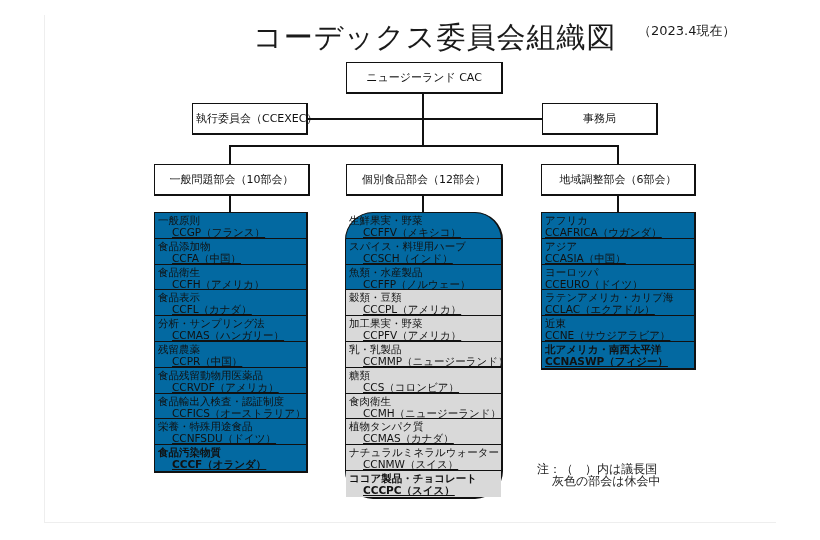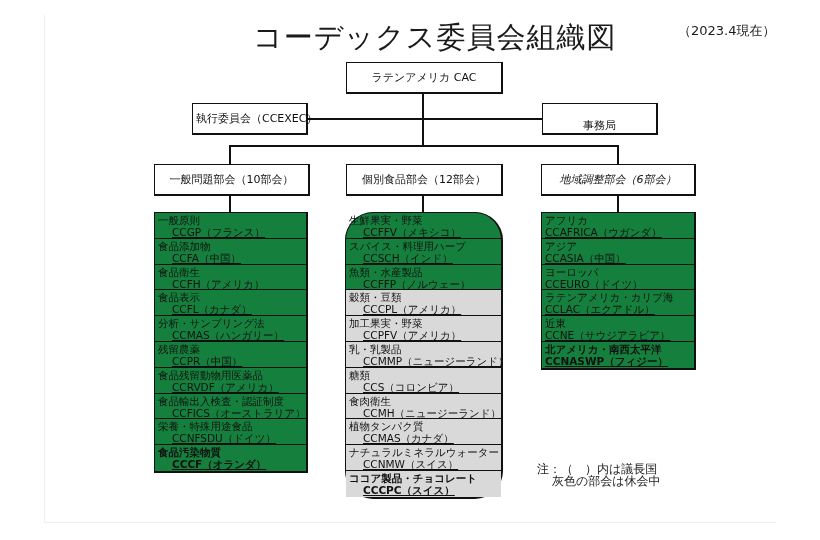--- a/index.html
+++ b/index.html
@@ -2,28 +2,28 @@
 <html><head>
 <meta charset="utf-8">
 <style>
   html, body { margin: 0; padding: 0; background: #ffffff; }
   body { width: 820px; height: 540px; position: relative; overflow: hidden;
          font-family: "DejaVu Sans", "Liberation Sans", sans-serif; color: #111; }
   .frame { position: absolute; left: 44px; top: 15px; width: 732px; height: 508px;
            border-left: 1px solid #eeeeee; border-bottom: 1px solid #eeeeee; box-sizing: border-box; }
   .title { position: absolute; left: 253px; top: 18px; font-size: 29px; letter-spacing: 1px;
            color: #1a1a1a; white-space: nowrap; line-height: 38px; text-align: center; }
-  .date { position: absolute; left: 638px; top: 22px; font-size: 13px; color: #1a1a1a; white-space: nowrap; margin-left: 40px; }
+  .date { position: absolute; left: 638px; top: 22px; font-size: 13px; color: #1a1a1a; white-space: nowrap; }
   .box { position: absolute; box-sizing: border-box; background: #fff;
          border: 1.5px solid #111; border-right-width: 2.5px; border-bottom-width: 2.5px;
          display: flex; align-items: center; justify-content: center; font-size: 11px;
          white-space: nowrap; }
   .line { position: absolute; background: #111; }
   .list { position: absolute; box-sizing: border-box; border: 1.5px solid #111;
-          border-right-width: 2.5px; border-bottom-width: 2.5px; background: #15803d; }
+          border-right-width: 2.5px; border-bottom-width: 2.5px; background: #0369a1; }
   .row { box-sizing: border-box; height: 25.8px; border-bottom: 1.5px solid #111;
          font-size: 10.5px; line-height: 12px; padding: 1px 0 0 3px; overflow: hidden; white-space: nowrap; }
   .row:last-child { border-bottom: none; font-weight: bold; }
   .row.gray { background: #d9d9d9; }
   .row .code { display: block; text-decoration: underline; }
   .list.indent .row .code { padding-left: 14px; }
   .note { position: absolute; left: 537px; top: 463px; font-size: 12px; line-height: 12px; color: #222; white-space: nowrap; }
   .note .l2 { padding-left: 15px; display: block; }
 </style>
 </head>
@@ -37,36 +37,36 @@
 <div class="line" style="left:422px; top:93px; width:2px; height:54px;"></div>
 <div class="line" style="left:307px; top:118px; width:236px; height:1.5px;"></div>
 <div class="line" style="left:229px; top:145px; width:390px; height:2px;"></div>
 <div class="line" style="left:229px; top:145px; width:2px; height:20px;"></div>
 <div class="line" style="left:617px; top:145px; width:2px; height:20px;"></div>
 <div class="line" style="left:229px; top:195px; width:2px; height:18px;"></div>
 <div class="line" style="left:422px; top:195px; width:2px; height:18px;"></div>
 <div class="line" style="left:617px; top:195px; width:2px; height:18px;"></div>
 
 <div class="box" style="left:346px; top:62px; width:157px; height:32px;">
-  <span>ラテンアメリカ CAC</span>
+  <span>ニュージーランド CAC</span>
 </div>
 <div class="box" style="left:192px; top:103px; width:116px; height:32px; justify-content:flex-start; padding-left:3px;">
   <span>執行委員会（CCEXEC）</span>
 </div>
-<div class="box" style="left:542px; top:103px; width:116px; height:32px;align-items:flex-end;">
+<div class="box" style="left:542px; top:103px; width:116px; height:32px;">
   <span>事務局</span>
 </div>
 
 <div class="box" style="left:154px; top:164px; width:156px; height:32px;">
   <span>一般問題部会（10部会）</span>
 </div>
 <div class="box" style="left:346px; top:164px; width:157px; height:32px;">
   <span>個別食品部会（12部会）</span>
 </div>
-<div class="box" style="left:541px; top:164px; width:155px; height:32px;font-style:italic;">
+<div class="box" style="left:541px; top:164px; width:155px; height:32px;">
   <span>地域調整部会（6部会）</span>
 </div>
 
 <div class="list indent" id="list0" style="left:154px; top:212px; width:154px;">
     <div class="row"><span>一般原則</span><span class="code">CCGP（フランス）</span></div>
     <div class="row"><span>食品添加物</span><span class="code">CCFA（中国）</span></div>
     <div class="row"><span>食品衛生</span><span class="code">CCFH（アメリカ）</span></div>
     <div class="row"><span>食品表示</span><span class="code">CCFL（カナダ）</span></div>
     <div class="row"><span>分析・サンプリング法</span><span class="code">CCMAS（ハンガリー）</span></div>
     <div class="row"><span>残留農薬</span><span class="code">CCPR（中国）</span></div>

